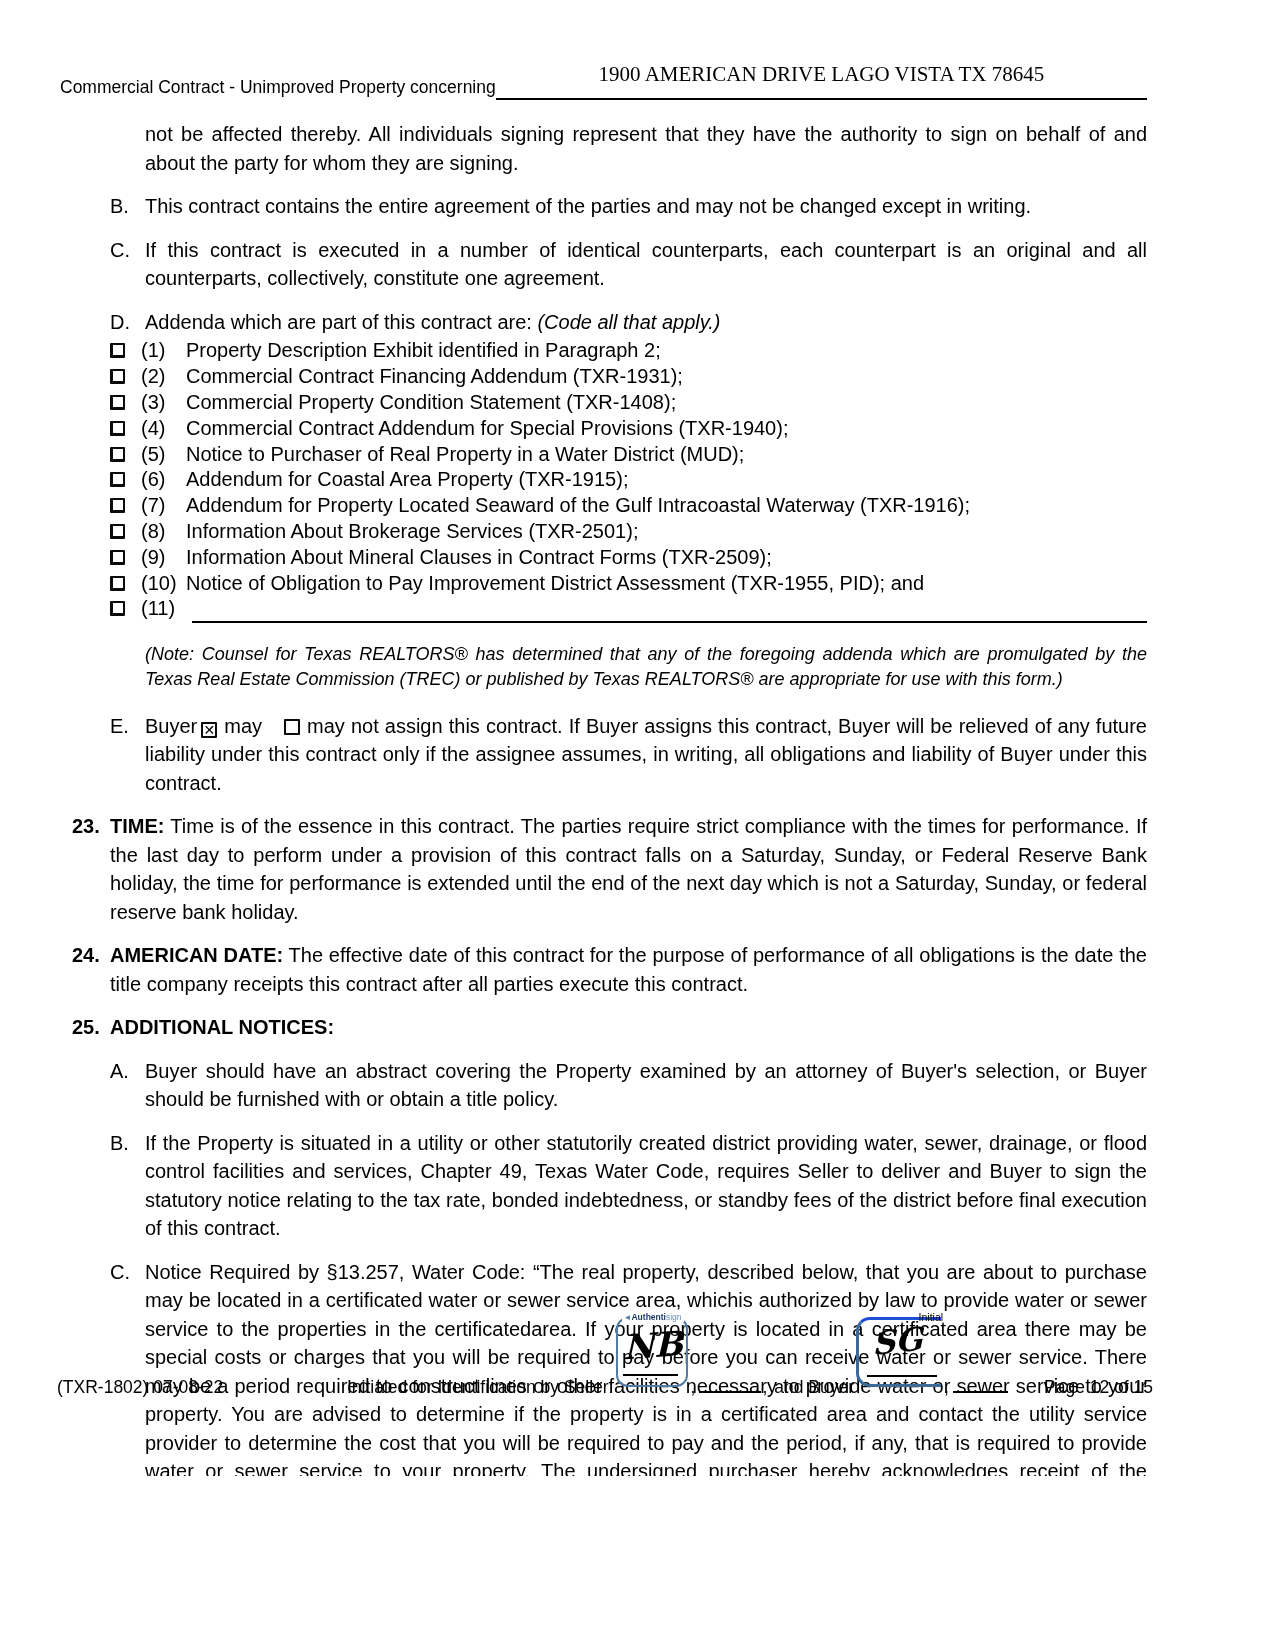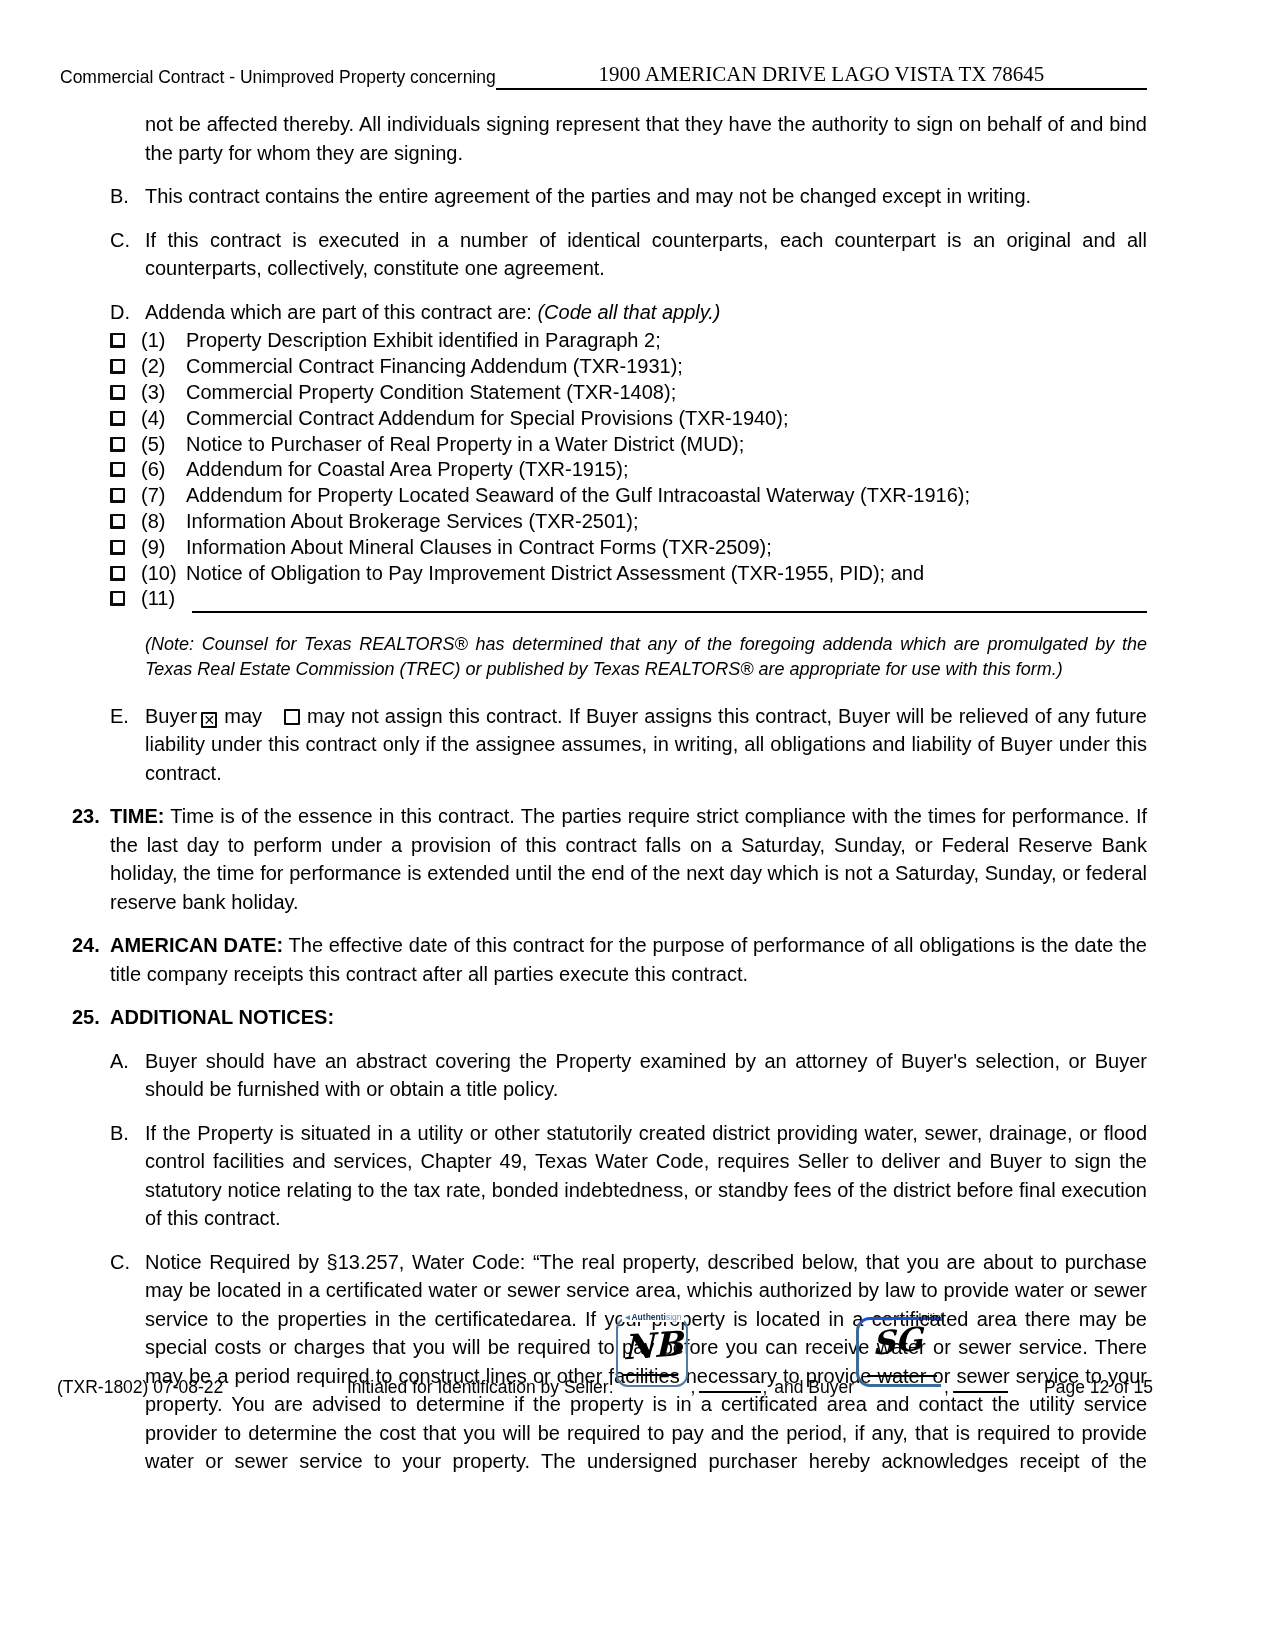--- a/index.html
+++ b/index.html
@@ -10,21 +10,21 @@
     padding:62px 128px 0 60px;
     background:#ffffff;
     font-family:"Liberation Sans","DejaVu Sans",sans-serif;
     font-size:20px;color:#000;
     overflow:hidden;
   }
   
   .hdr{display:flex;align-items:flex-end;margin-bottom:20px;}
   .hdr-label{font-size:17.5px;white-space:nowrap;padding-bottom:2px;}
   .hdr-line{flex:1;border-bottom:2.5px solid #000;text-align:center;
-    font-family:"Liberation Serif","DejaVu Serif",serif;font-size:21px;padding-bottom:1px;}
+    font-family:"Liberation Serif","DejaVu Serif",serif;font-size:21px;padding-bottom:11px;}
   
   .para{line-height:28.5px;text-align:justify;margin:0 0 15px 0;}
   .indent1{margin-left:85px;}
   .letter-row{display:flex;margin:0 0 15px 0;}
   .letter-row .ltr{width:35px;flex:0 0 35px;margin-left:50px;line-height:28.5px;}
   .letter-row .ltxt{flex:1;line-height:28.5px;text-align:justify;}
   .num-row{display:flex;margin:0 0 15px 0;}
   .num-row .num{width:38px;flex:0 0 38px;margin-left:12px;font-weight:bold;line-height:28.5px;}
   .num-row .ntxt{flex:1;line-height:28.5px;text-align:justify;}
   .bold{font-weight:bold;}
@@ -76,21 +76,21 @@
 </head>
 <body>
 
 <div class="page">
 
   <div class="hdr">
     <span class="hdr-label">Commercial Contract - Unimproved Property concerning</span>
     <span class="hdr-line">1900 AMERICAN DRIVE LAGO VISTA TX 78645</span>
   </div>
 
-  <p class="para indent1">not be affected thereby.  All individuals signing represent that they have the authority to sign on behalf of and bind the party for whom they are signing.</p>
+  <p class="para indent1">not be affected thereby.  All individuals signing represent that they have the authority to sign on behalf of and about the party for whom they are signing.</p>
 
   <div class="letter-row">
     <span class="ltr">B.</span>
     <span class="ltxt">This contract contains the entire agreement of the parties and may not be changed except in writing.</span>
   </div>
 
   <div class="letter-row">
     <span class="ltr">C.</span>
     <span class="ltxt">If this contract is executed in a number of identical counterparts, each counterpart is an original and all counterparts, collectively, constitute one agreement.</span>
   </div>

